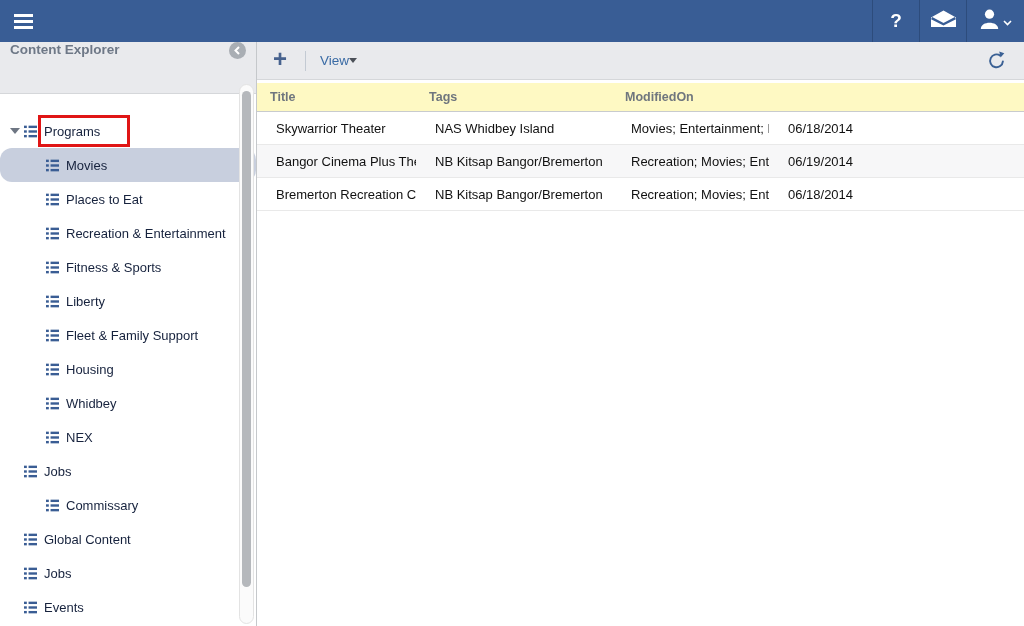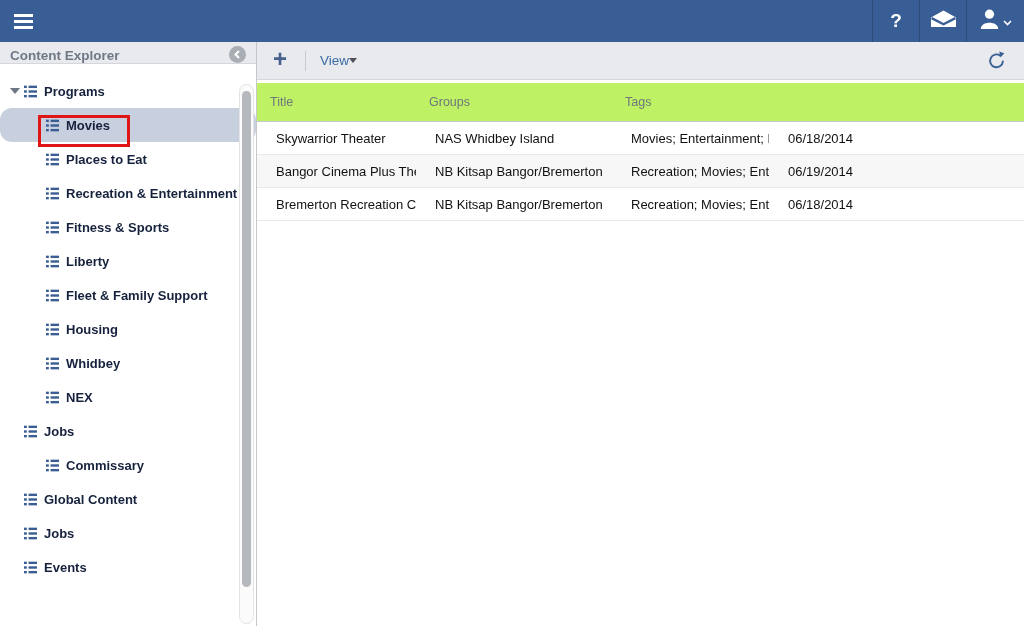--- a/index.html
+++ b/index.html
@@ -16,27 +16,27 @@
   .tb-btn { width: 47px; display: flex; align-items: center; justify-content: center;
             border-left: 1px solid #2d4c7c; cursor: pointer; }
   .tb-btn.user { width: 58px; gap: 4px; }
   .help-q { color: #fff; font-size: 19px; font-weight: bold; }
 
   
   .app { display: flex; height: 584px; }
 
   
   .sidebar { position: relative; width: 257px; background: #fff; border-right: 1px solid #c5c8cb; }
-  .sidebar-header { height: 22px; background: #e9eaed; border-bottom: 1px solid #d5d7da;
-                    display: flex; align-items: flex-end; justify-content: space-between; padding: 0 10px; }
+  .sidebar-header { height: 52px; background: #e9eaed; border-bottom: 1px solid #d5d7da;
+                    display: flex; align-items: flex-start; justify-content: space-between; padding: 0 10px; }
   .sidebar-title { color: #6e7887; font-weight: bold; font-size: 13.5px; }
   .collapse-btn { width: 17px; height: 17px; border-radius: 50%; background: #a9aeb4;
                   display: flex; align-items: center; justify-content: center; cursor: pointer; }
 
-  .tree { padding-top: 10px; font-weight: bold; }
+  .tree { padding-top: 20px; }
   .tree-item { position: relative; height: 34px; display: flex; align-items: center; cursor: pointer; }
   .tree-item.lvl0 { padding-left: 6px; }
   .tree-item.lvl1 { padding-left: 46px; border-radius: 12px; }
   .tree-item.selected { background: #c8cfde; }
   .expander { width: 18px; display: flex; align-items: center; justify-content: center; }
   .tri-down { width: 0; height: 0; border-left: 5px solid transparent; border-right: 5px solid transparent;
               border-top: 6px solid #6e7683; }
   .list-ico { width: 14px; height: 13px; margin-right: 6px; display: flex; align-items: center; }
   .tlabel { color: #16223d; font-size: 13px; white-space: nowrap; }
 
@@ -54,22 +54,22 @@
              display: flex; align-items: center; padding: 0 12px; }
   .add-btn { color: #47628e; font-size: 24px; font-weight: bold; line-height: 1; cursor: pointer; margin: 0 4px; padding-bottom:3px; }
   .tb-sep { width: 1px; height: 20px; background: #c3cad3; margin: 0 14px; }
   .view-btn { display: flex; align-items: center; gap: 0; cursor: pointer; }
   .view-label { color: #3a6ba5; font-size: 13.5px; }
   .caret-down { width: 0; height: 0; border-left: 4px solid transparent; border-right: 4px solid transparent;
                 border-top: 5px solid #4b5058; }
   .refresh-btn { margin-left: auto; margin-right: 6px; cursor: pointer; display: flex; align-items: center; }
 
   .grid { flex: 1; display: flex; flex-direction: column; }
-  .grid-header { margin-top: 3px; height: 39px; background: #bef264; border-bottom: 1px solid #c8cbce;
-                 display: grid; grid-template-columns: 159px 196px 157px 1fr; align-items: center; }
+  .grid-header { margin-top: 3px; height: 29px; background: #fef9c3; border-bottom: 1px solid #c8cbce;
+                 display: grid; grid-template-columns: 159px 196px 157px 1fr; align-items: center; font-weight: bold; }
   .th { padding-left: 13px; color: #6f767e; font-size: 12.5px; cursor: pointer;
         white-space: nowrap; overflow: hidden; }
   .tr { height: 33px; display: grid; grid-template-columns: 159px 196px 157px 1fr; align-items: center;
         border-bottom: 1px solid #e9e9e9; cursor: pointer; background: #fff; }
   .tr.alt { background: #f7f7f8; }
   .td { padding-left: 19px; color: #111; font-size: 13px; white-space: nowrap; overflow: hidden; }
 </style>
 </head>
 <body>
 
@@ -393,22 +393,22 @@
           <svg width="19" height="20" viewBox="0 0 19 20">
             <path d="M13.2 4.6 A6.4 6.4 0 1 0 15.9 10.4" fill="none" stroke="#3a6094" stroke-width="1.9" stroke-linecap="round"></path>
             <polygon points="12.2,0.6 17.3,2.2 13.6,6.6" fill="#3a6094"></polygon>
           </svg>
         </span>
       </div>
 
       <div class="grid">
         <div class="grid-header">
           <div class="th">Title</div>
-          <div class="th">Groups</div>
           <div class="th">Tags</div>
+          <div class="th">ModifiedOn</div>
         </div>
 
         <div class="tr">
           <div class="td">Skywarrior Theater</div>
           <div class="td">NAS Whidbey Island</div>
           <div class="td">Movies; Entertainment; M...</div>
           <div class="td">06/18/2014</div>
         </div>
 
         <div class="tr alt">

